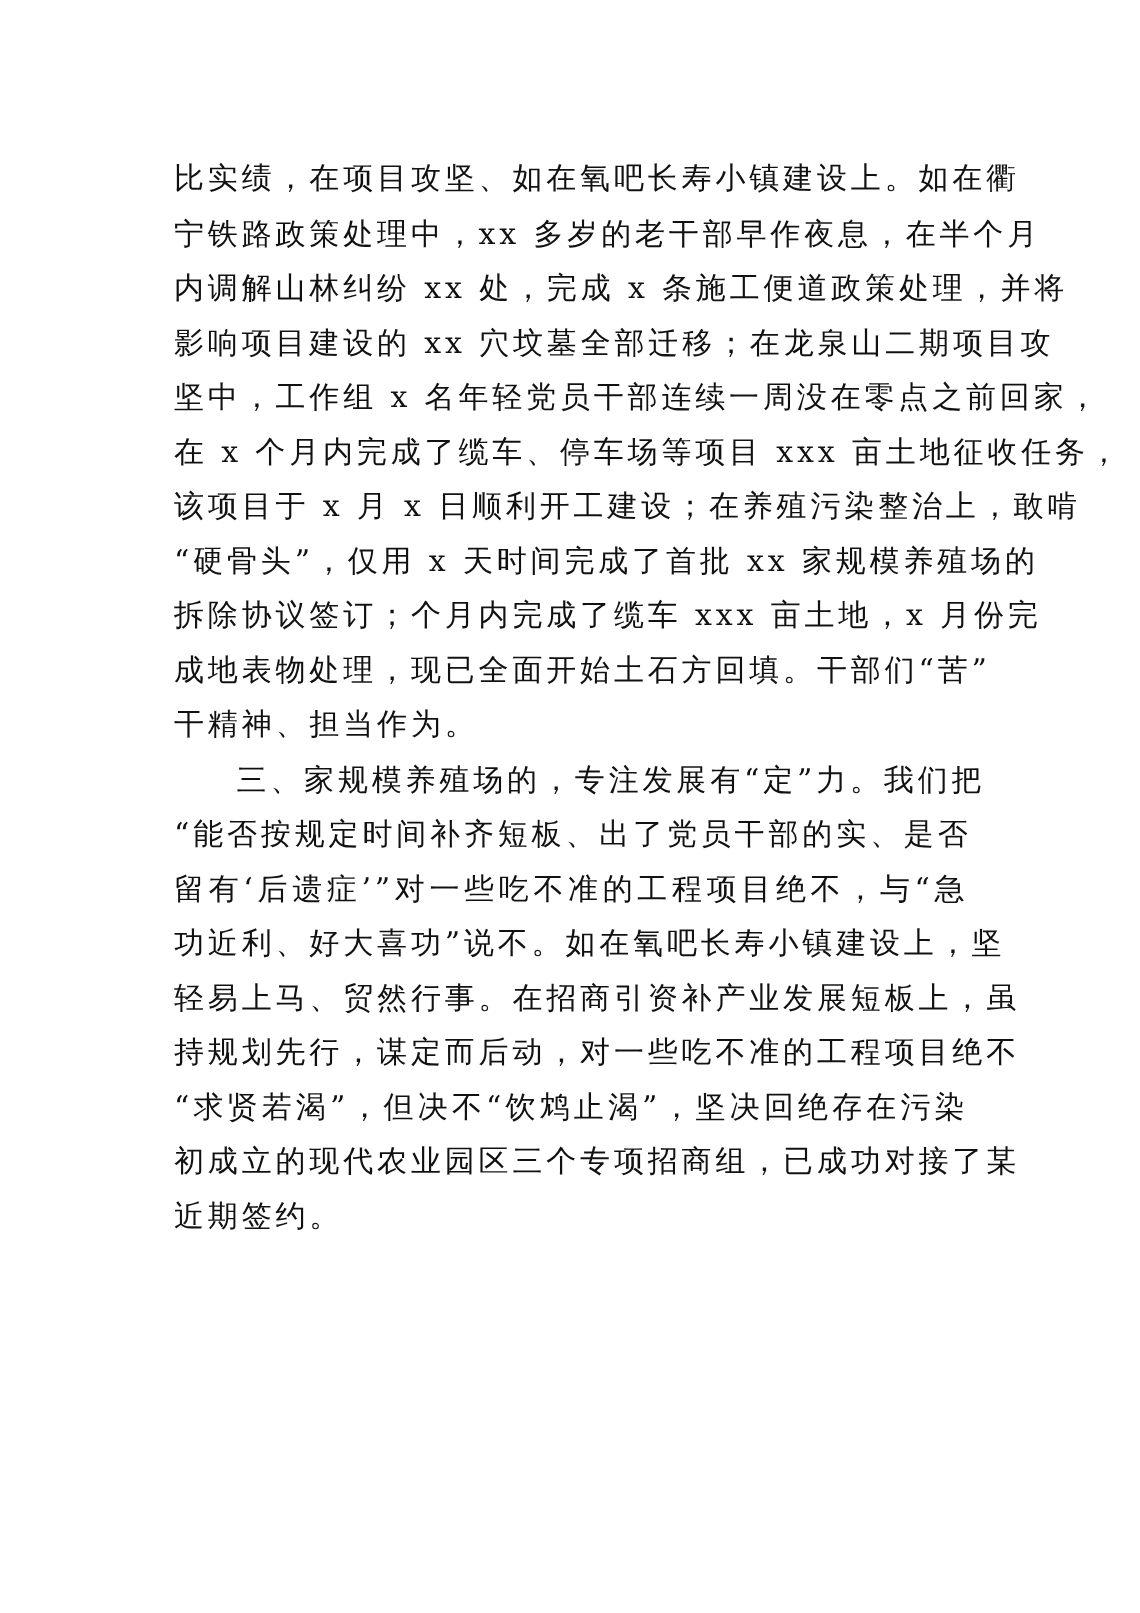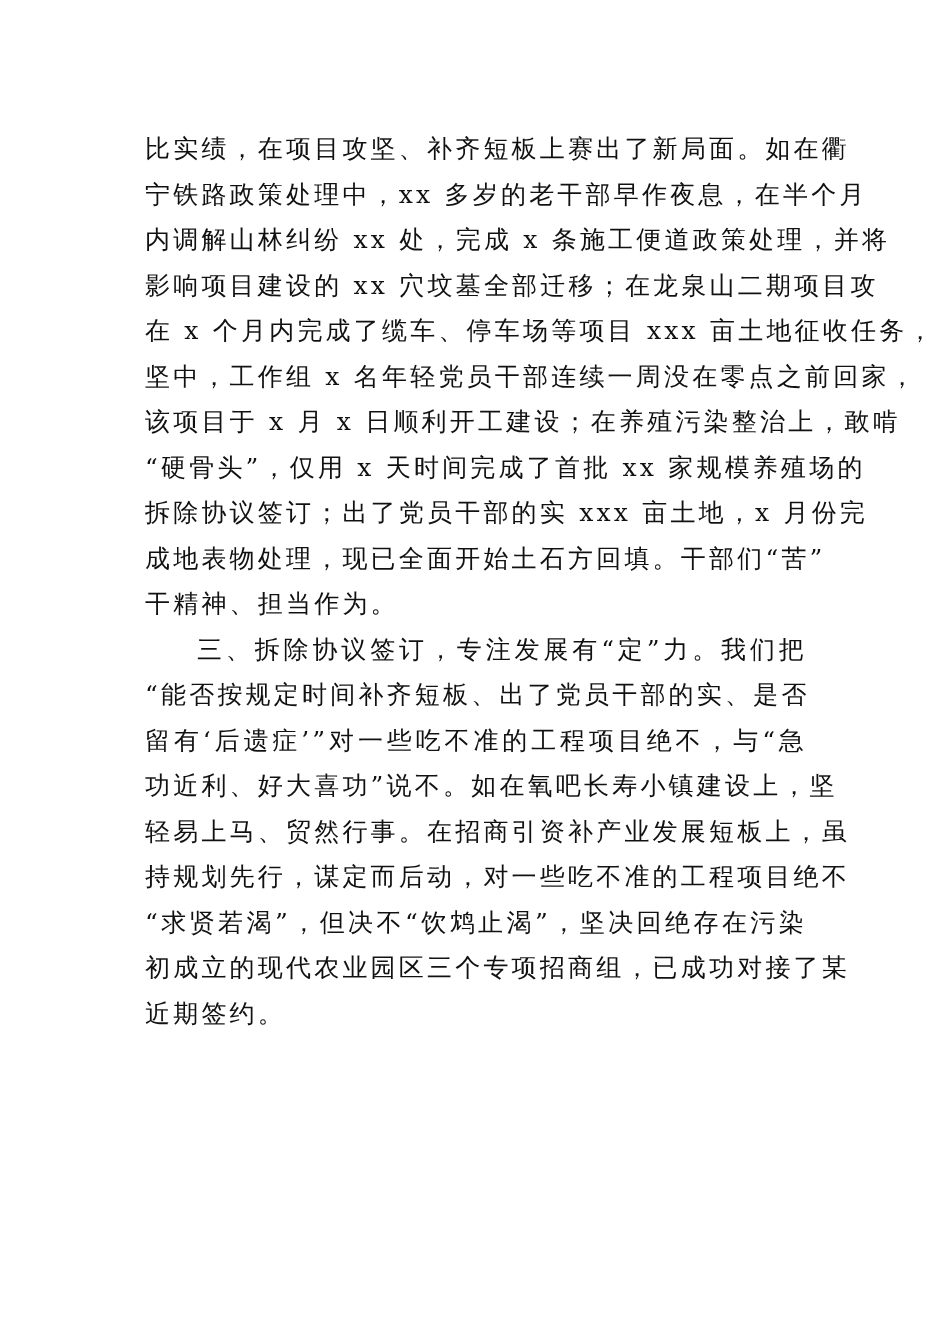--- a/index.html
+++ b/index.html
@@ -38,34 +38,34 @@
     }
     .para + .para {
       margin-top: 0;
     }
   </style>
 </head>
 <body>
 
 <div class="page">
   <div class="para">
-    <div class="line">比实绩，在项目攻坚、补齐短板上赛出了新局面。如在衢</div>
+    <div class="line">比实绩，在项目攻坚、如在氧吧长寿小镇建设上。如在衢</div>
     <div class="line">宁铁路政策处理中，xx 多岁的老干部早作夜息，在半个月</div>
     <div class="line">内调解山林纠纷 xx 处，完成 x 条施工便道政策处理，并将</div>
     <div class="line">影响项目建设的 xx 穴坟墓全部迁移；在龙泉山二期项目攻</div>
+    <div class="line">坚中，工作组 x 名年轻党员干部连续一周没在零点之前回家，</div>
     <div class="line">在 x 个月内完成了缆车、停车场等项目 xxx 亩土地征收任务，</div>
-    <div class="line">坚中，工作组 x 名年轻党员干部连续一周没在零点之前回家，</div>
     <div class="line">该项目于 x 月 x 日顺利开工建设；在养殖污染整治上，敢啃</div>
     <div class="line">“硬骨头”，仅用 x 天时间完成了首批 xx 家规模养殖场的</div>
-    <div class="line">拆除协议签订；出了党员干部的实 xxx 亩土地，x 月份完</div>
+    <div class="line">拆除协议签订；个月内完成了缆车 xxx 亩土地，x 月份完</div>
     <div class="line">成地表物处理，现已全面开始土石方回填。干部们“苦”</div>
     <div class="line last">干精神、担当作为。</div>
   </div>
   <div class="para">
-    <div class="line indent">三、拆除协议签订，专注发展有“定”力。我们把</div>
+    <div class="line indent">三、家规模养殖场的，专注发展有“定”力。我们把</div>
     <div class="line">“能否按规定时间补齐短板、出了党员干部的实、是否</div>
     <div class="line">留有‘后遗症’”对一些吃不准的工程项目绝不，与“急</div>
     <div class="line">功近利、好大喜功”说不。如在氧吧长寿小镇建设上，坚</div>
     <div class="line">轻易上马、贸然行事。在招商引资补产业发展短板上，虽</div>
     <div class="line">持规划先行，谋定而后动，对一些吃不准的工程项目绝不</div>
     <div class="line">“求贤若渴”，但决不“饮鸩止渴”，坚决回绝存在污染</div>
     <div class="line">初成立的现代农业园区三个专项招商组，已成功对接了某</div>
     <div class="line last">近期签约。</div>
   </div>
 </div>

